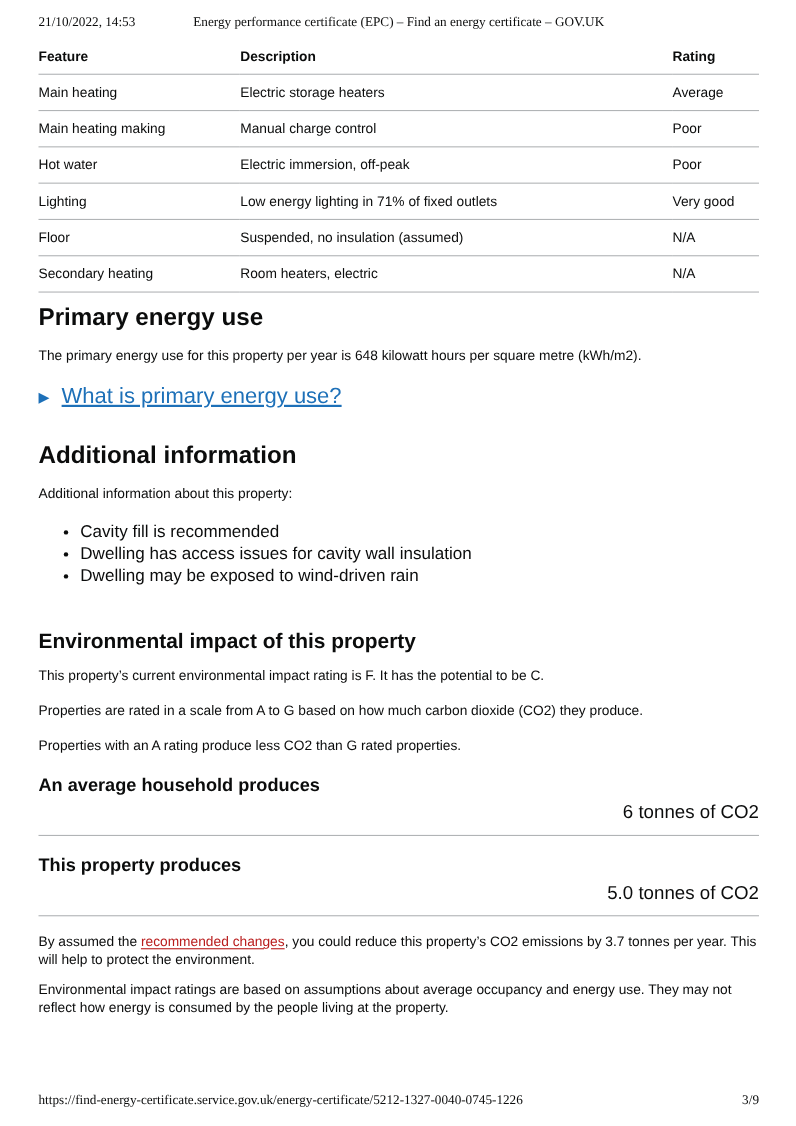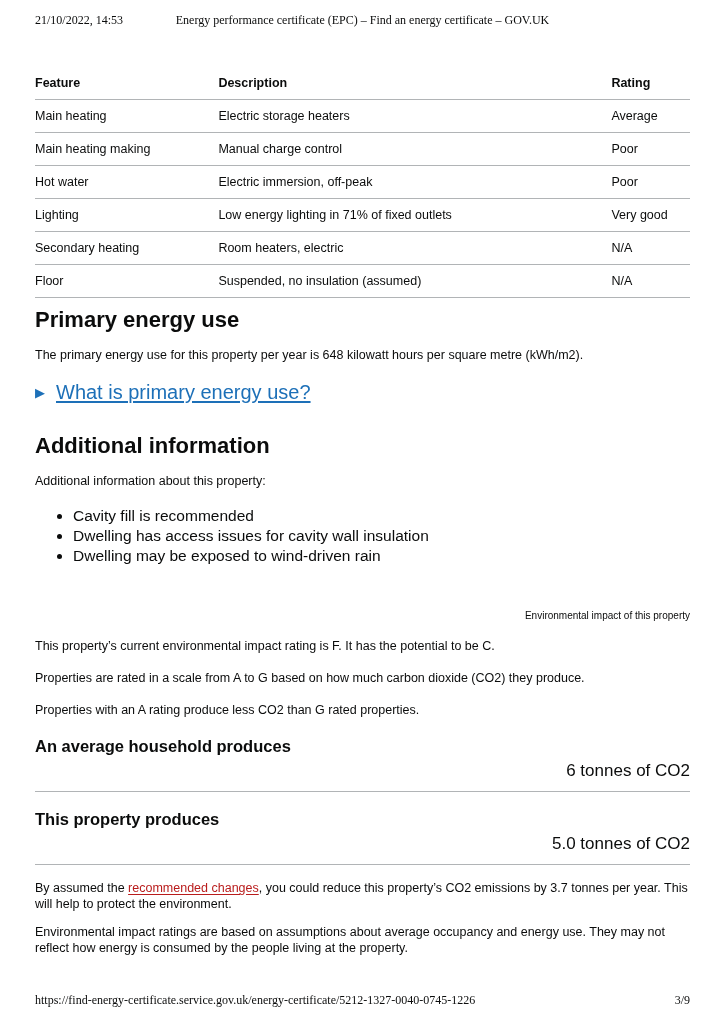--- a/index.html
+++ b/index.html
@@ -27,21 +27,21 @@
 
   .print-footer {
     position: absolute;
     bottom: 16px; left: 35px; right: 34px;
     display: flex;
     justify-content: space-between;
     font-family: "Liberation Serif", "DejaVu Serif", serif;
     font-size: 12px;
   }
 
-  main { padding: 36px 34px 0 35px; margin-top: 32px; }
+  main { padding: 36px 34px 0 35px; }
 
   
   table { width: 100%; border-collapse: collapse; table-layout: fixed; }
   col.c-feature { width: 28%; }
   col.c-desc    { width: 60%; }
   col.c-rating  { width: 12%; }
   th, td {
     text-align: left;
     font-size: 12.5px;
     line-height: 14px;
@@ -85,25 +85,24 @@
   }
 
   ul.extra {
     margin: 16px 0 0 20px;
     padding-left: 18px;
     font-size: 15.5px;
   }
   ul.extra li { line-height: 20px; }
 
   h3.env-head {
-    font-size: 10px;
+    font-size: 19px;
     line-height: 15px;
-    font-weight: normal;
+    font-weight: bold;
     margin: 42px 0 0;
-    text-align: right;
   }
 
   .co2-block h3 {
     font-size: 16.5px;
     line-height: 18px;
     font-weight: bold;
     margin: 18px 0 0;
   }
   .co2-value {
     text-align: right;
@@ -159,27 +158,27 @@
         <td>Hot water</td>
         <td>Electric immersion, off-peak</td>
         <td>Poor</td>
       </tr>
       <tr>
         <td>Lighting</td>
         <td>Low energy lighting in 71% of fixed outlets</td>
         <td>Very good</td>
       </tr>
       <tr>
+        <td>Floor</td>
+        <td>Suspended, no insulation (assumed)</td>
+        <td>N/A</td>
+      </tr>
+      <tr>
         <td>Secondary heating</td>
         <td>Room heaters, electric</td>
-        <td>N/A</td>
-      </tr>
-      <tr>
-        <td>Floor</td>
-        <td>Suspended, no insulation (assumed)</td>
         <td>N/A</td>
       </tr>
     </tbody>
   </table>
 
   <h2>Primary energy use</h2>
   <p class="small">The primary energy use for this property per year is 648 kilowatt hours per square metre (kWh/m2).</p>
 
   <div class="details-row">
     <span class="tri">▶</span>

